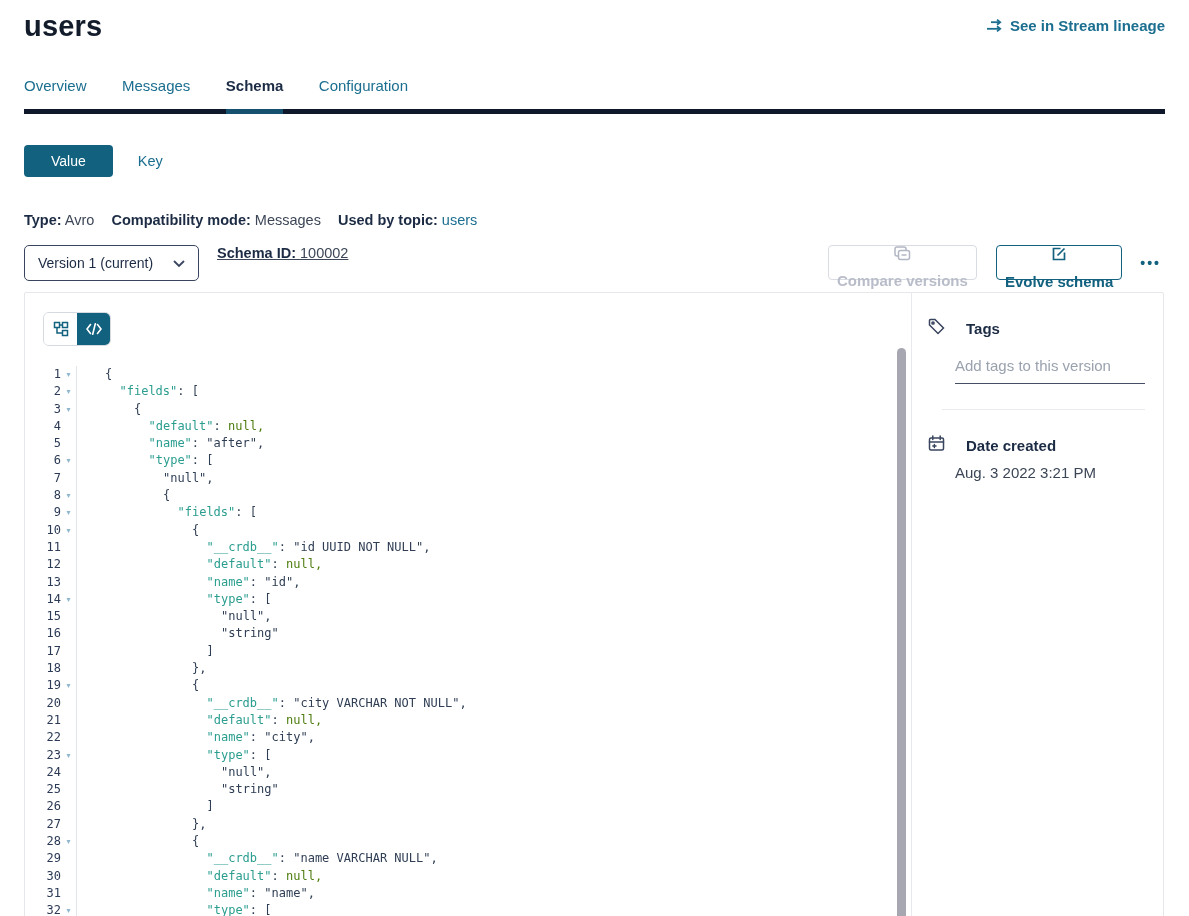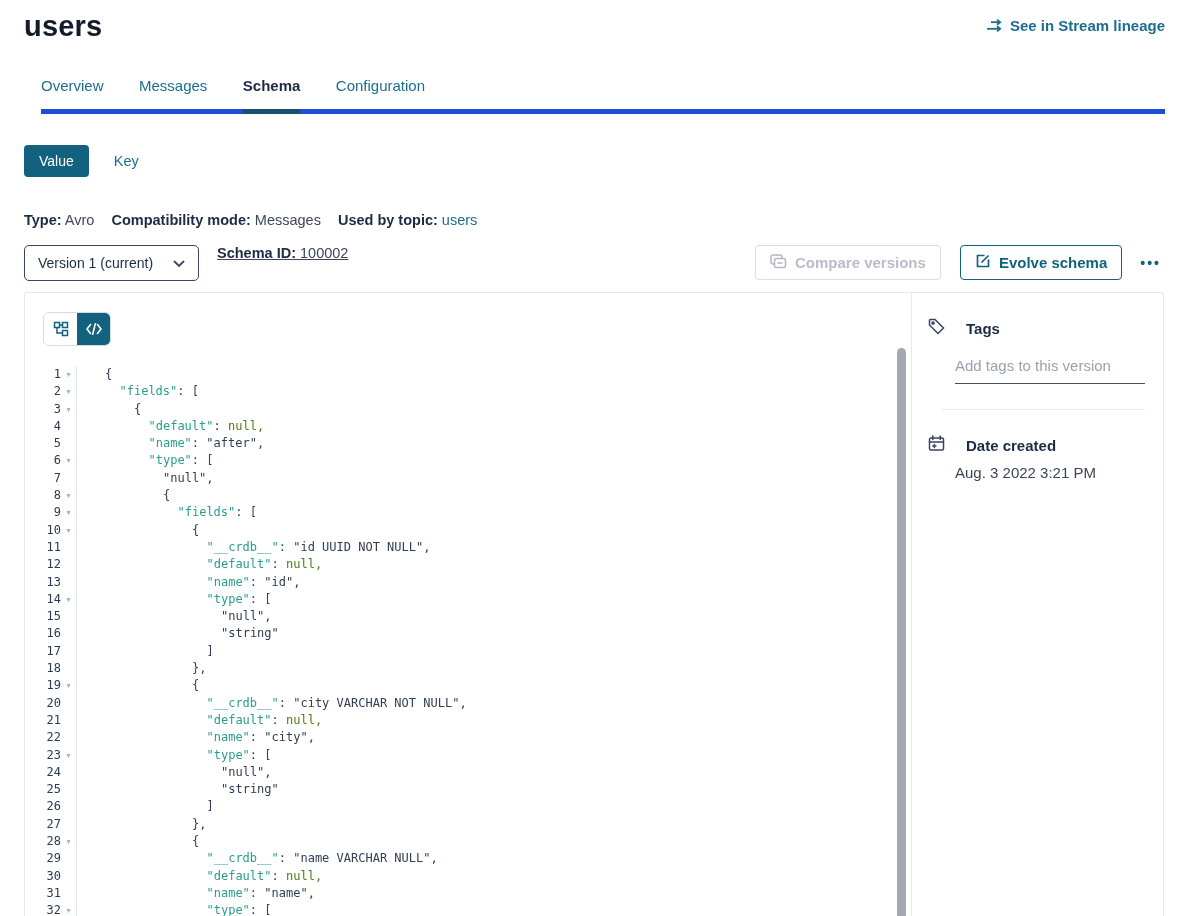--- a/index.html
+++ b/index.html
@@ -11,43 +11,43 @@
   }
   .page { padding: 0 24px; position: relative; height: 100%; }
 
   
   .header { display: flex; justify-content: space-between; align-items: flex-start; padding-top: 10px; }
   .page-title { font-size: 29px; font-weight: 700; color: #121C2B; letter-spacing: .2px; }
   .lineage-link { display: flex; align-items: center; gap: 7px; color: #1B6E8F; font-size: 15px; font-weight: 600; margin-top: 7px; cursor: pointer; text-decoration: none; }
   .lineage-link svg { display: block; }
 
   
-  .tabs { margin-top: 34px; position: relative; border-bottom: 5px solid #1d4ed8; margin-left: 17px; }
+  .tabs { margin-top: 34px; position: relative; border-bottom: 5px solid #0f172a; }
   .tab { display: inline-block; margin-right: 31px; padding-bottom: 15px; font-size: 15px; color: #1B6E8F; cursor: pointer; position: relative; }
   .tab.active { color: #1C2B44; font-weight: 600; }
   .tab.active::after { content: ""; position: absolute; left: 0; right: 0; bottom: -5px; height: 5px; background: #15516E; }
 
   
   .vk-toggle { margin-top: 31px; display: flex; align-items: center; }
-  .vk-value { background: #12617F; color: #fff; font-size: 14px; padding: 8px 15px; border: none; border-radius: 4px; cursor: pointer; font-family: inherit; }
+  .vk-value { background: #12617F; color: #fff; font-size: 14px; padding: 8px 27px; border: none; border-radius: 4px; cursor: pointer; font-family: inherit; }
   .vk-key { color: #1B6E8F; font-size: 14.5px; margin-left: 25px; cursor: pointer; background: none; border: none; font-family: inherit; }
 
   
   .meta-row { margin-top: 35px; font-size: 14.5px; display: flex; }
   .meta-item { margin-right: 17px; color: #3D4757; }
   .meta-item b { color: #1C2B44; font-weight: 700; }
   .meta-link { color: #1B6E8F; cursor: pointer; }
 
   
   .version-bar { margin-top: 17px; display: flex; align-items: flex-start; }
   .version-select { display: flex; align-items: center; justify-content: space-between; width: 175px; height: 36px; border: 1px solid #39455E; border-radius: 5px; padding: 0 13px; font-size: 14px; color: #1C2B44; cursor: pointer; background: #fff; }
   .schema-id { margin-left: 18px; font-size: 14.5px; color: #3D4757; text-decoration: underline; }
   .schema-id b { color: #1C2B44; }
   .vb-right { margin-left: auto; display: flex; align-items: center; }
-  .btn { display: flex; align-items: center; gap: 8px; height: 35px; padding: 0 14px; border-radius: 4px; background: #fff; font-size: 15px; font-weight: 600; font-family: inherit; cursor: pointer; }
+  .btn { display: flex; align-items: center; gap: 8px; height: 35px; padding: 0 8px; border-radius: 4px; background: #fff; font-size: 15px; font-weight: 600; font-family: inherit; cursor: pointer; flex-direction: column; }
   .btn-compare { border: 1px solid #D9DCE3; color: #B9BDC9; cursor: default; }
   .btn-evolve { border: 1px solid #12617F; color: #12617F; margin-left: 19px; }
   .more-btn { color: #12617F; font-size: 14px; font-weight: 700; letter-spacing: 2px; margin-left: 14px; background: none; border: none; cursor: pointer; padding: 4px; }
 
   
   .card { margin-top: 11px; width: 1140px; height: 640px; border: 1px solid #E6E7EB; border-radius: 2px; display: flex; }
   .code-panel { width: 894px; border-right: 1px solid #E8E9EE; position: relative; }
 
   .view-toggle { display: inline-flex; margin: 19px 0 0 18px; border: 1px solid #D5DAE0; border-radius: 6px; overflow: hidden; }
   .view-toggle button { width: 33px; height: 32px; display: flex; align-items: center; justify-content: center; border: none; background: #fff; color: #12617F; cursor: pointer; }

